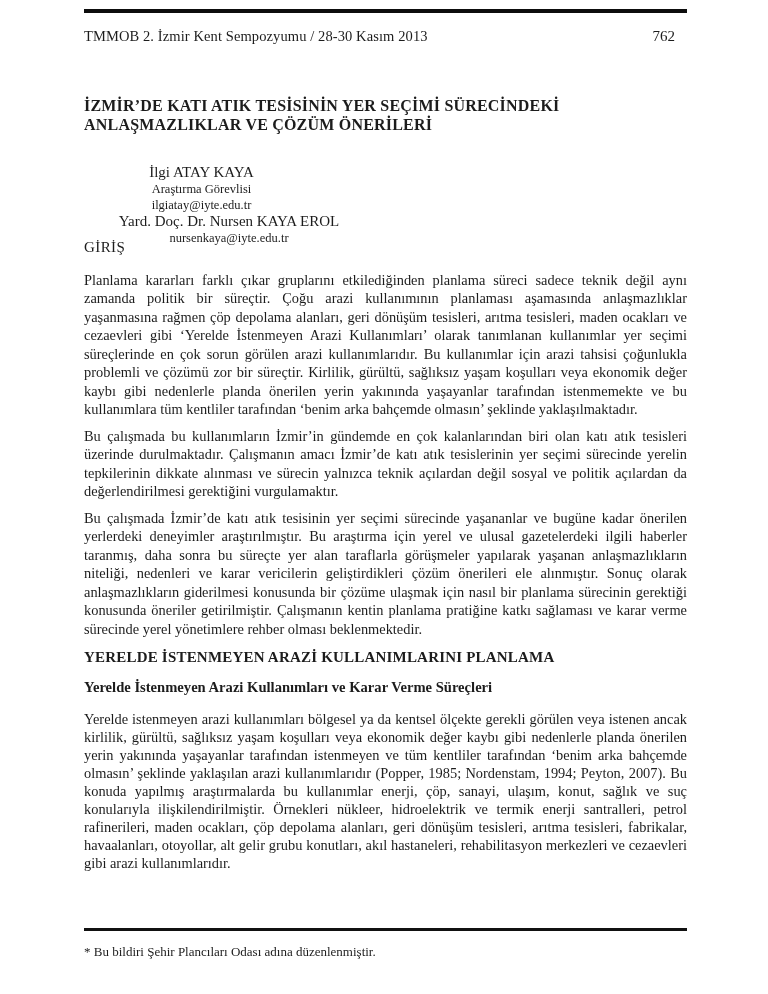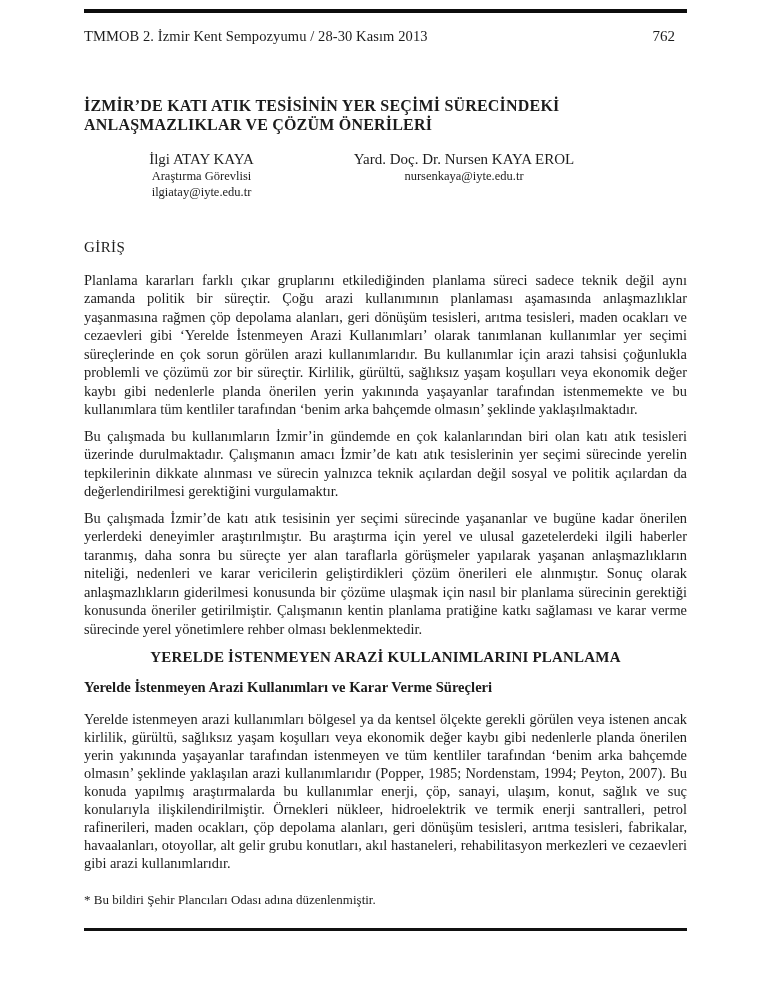--- a/index.html
+++ b/index.html
@@ -34,23 +34,24 @@
     left: 84px; top: 96px;
     width: 603px;
     text-align: left;
     font-weight: bold;
     font-size: 16px;
     line-height: 19px;
     letter-spacing: 0.2px;
   }
   .authors {
     position: absolute;
-    left: 84px; top: 151px;
+    left: 84px; top: 164px;
     width: 603px;
     display: flex;
+    flex-direction: column;
   }
   .author-col-1 { width: 235px; text-align: center; }
   .author-col-2 { width: 290px; text-align: center; }
   .author-name { font-size: 15px; line-height: 17px; }
   .author-meta { font-size: 12.5px; line-height: 16px; }
   .body-flow {
     position: absolute;
     left: 84px; top: 238px;
     width: 603px;
     font-size: 14.4px;
@@ -63,40 +64,40 @@
     letter-spacing: 0.4px;
     margin: 0 0 14px 0;
     text-align: left;
   }
   .body-flow p { margin: 0 0 8px 0; }
   .h-section {
     font-weight: bold;
     font-size: 15px;
     letter-spacing: 0.2px;
     margin: 10px 0 0 0;
-    text-align: center;
+    text-align: left;
     line-height: 19px;
   }
   .h-subsection {
     font-weight: bold;
     font-size: 14.6px;
     margin: 11px 0 13px 0;
     text-align: left;
     line-height: 19px;
   }
   p.last-para { margin-bottom: 0; line-height: 18px; }
   .footnote-rule {
     position: absolute;
     left: 84px; top: 928px;
     width: 603px; height: 3px;
     background: #111111;
   }
   .footnote {
     position: absolute;
-    left: 84px; top: 892px;
+    left: 84px; top: 944px;
     width: 603px;
     font-size: 13px;
     text-align: left;
   }
 </style>
 </head>
 <body>
 
 <div class="page">
 

